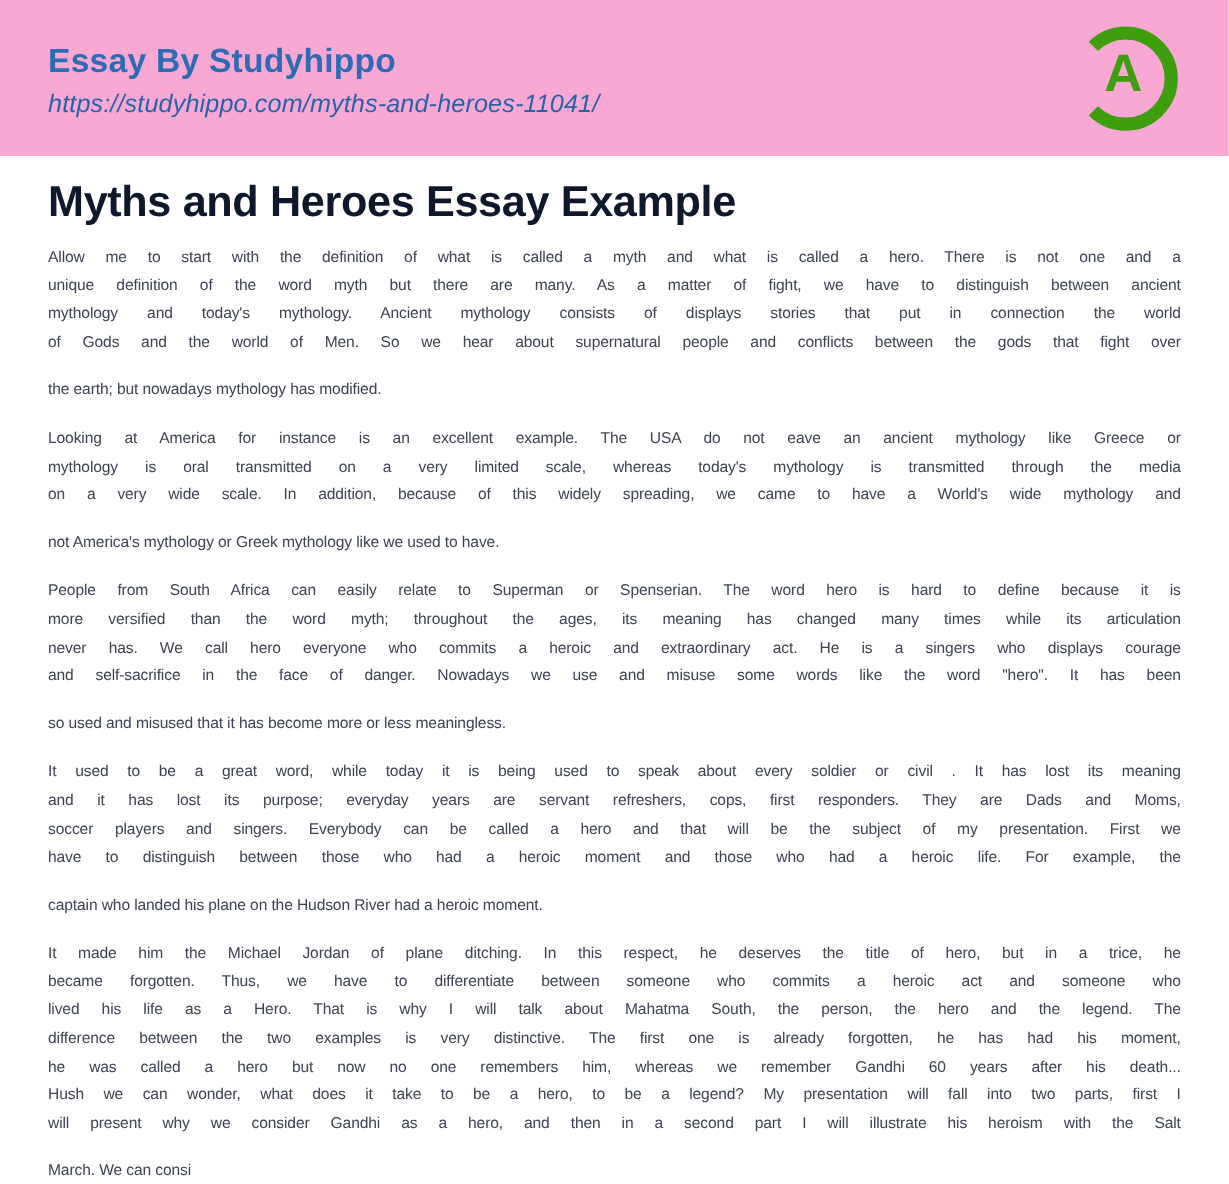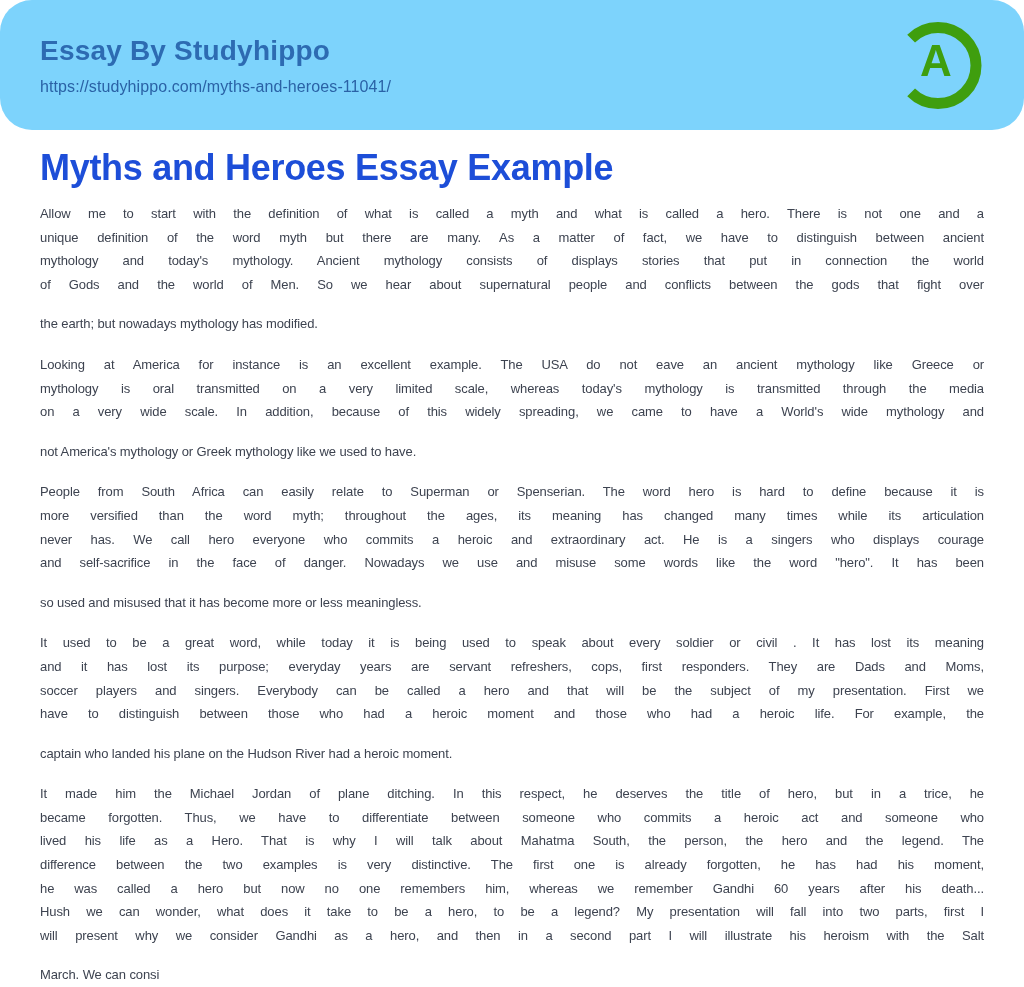--- a/index.html
+++ b/index.html
@@ -8,57 +8,57 @@
     width: 1024px;
     height: 987px;
     overflow: hidden;
     background: #ffffff;
     font-family: "Liberation Sans", sans-serif;
   }
   .page-header {
     box-sizing: border-box;
     width: 1024px;
     height: 130px;
-    background: #7dd3fc;
+    background: #f9a8d4;
     display: flex;
     align-items: center;
     justify-content: space-between;
     padding: 0 39px 0 40px;
-    border-radius: 32px;
   }
   .header-text { display: flex; flex-direction: column; }
   .brand {
     color: #2d6bb2;
     font-size: 28px;
     font-weight: bold;
     letter-spacing: 0.2px;
     line-height: 34px;
     margin-bottom: 9px;
   }
   .source-url {
     color: #2a62a6;
-    font-size: 16px;
+    font-size: 21px;
     font-weight: normal;
     line-height: 20px;
     text-decoration: none;
     letter-spacing: 0.1px;
+    font-style: italic;
   }
   .logo { width: 94px; height: 97px; flex: 0 0 auto; }
   .logo svg { display: block; width: 94px; height: 97px; }
   main {
     box-sizing: border-box;
     padding: 16px 40px 0 40px;
   }
   h1.essay-title {
     margin: 0 0 12px 0;
     font-size: 36px;
     line-height: 44px;
     font-weight: bold;
     letter-spacing: -0.3px;
-    color: #1d4ed8;
+    color: #0f172a;
   }
   .para { margin: 0 0 17px 0; }
   .para:last-child { margin-bottom: 0; }
   .line {
     font-size: 13px;
     line-height: 23.6px;
     color: #3d4350;
     letter-spacing: -0.1px;
     text-align: justify;
     text-align-last: justify;
@@ -85,21 +85,21 @@
       <text x="45" y="57" text-anchor="middle" font-family="Liberation Sans, sans-serif" font-size="44" font-weight="bold" fill="#3f9e0e">A</text>
     </svg>
   </div>
 </header>
 
 <main>
   <h1 class="essay-title">Myths and Heroes Essay Example</h1>
   <section id="paragraphs">
       <div class="para">
         <div class="line">Allow me to start with the definition of what is called a myth and what is called a hero. There is not one and a</div>
-        <div class="line">unique definition of the word myth but there are many. As a matter of fact, we have to distinguish between ancient</div>
+        <div class="line">unique definition of the word myth but there are many. As a matter of fight, we have to distinguish between ancient</div>
         <div class="line">mythology and today's mythology. Ancient mythology consists of displays stories that put in connection the world</div>
         <div class="line">of Gods and the world of Men. So we hear about supernatural people and conflicts between the gods that fight over</div>
         <div class="line last">the earth; but nowadays mythology has modified.</div>
       </div>
       <div class="para">
         <div class="line">Looking at America for instance is an excellent example. The USA do not eave an ancient mythology like Greece or</div>
         <div class="line">mythology is oral transmitted on a very limited scale, whereas today's mythology is transmitted through the media</div>
         <div class="line">on a very wide scale. In addition, because of this widely spreading, we came to have a World's wide mythology and</div>
         <div class="line last">not America's mythology or Greek mythology like we used to have.</div>
       </div>

